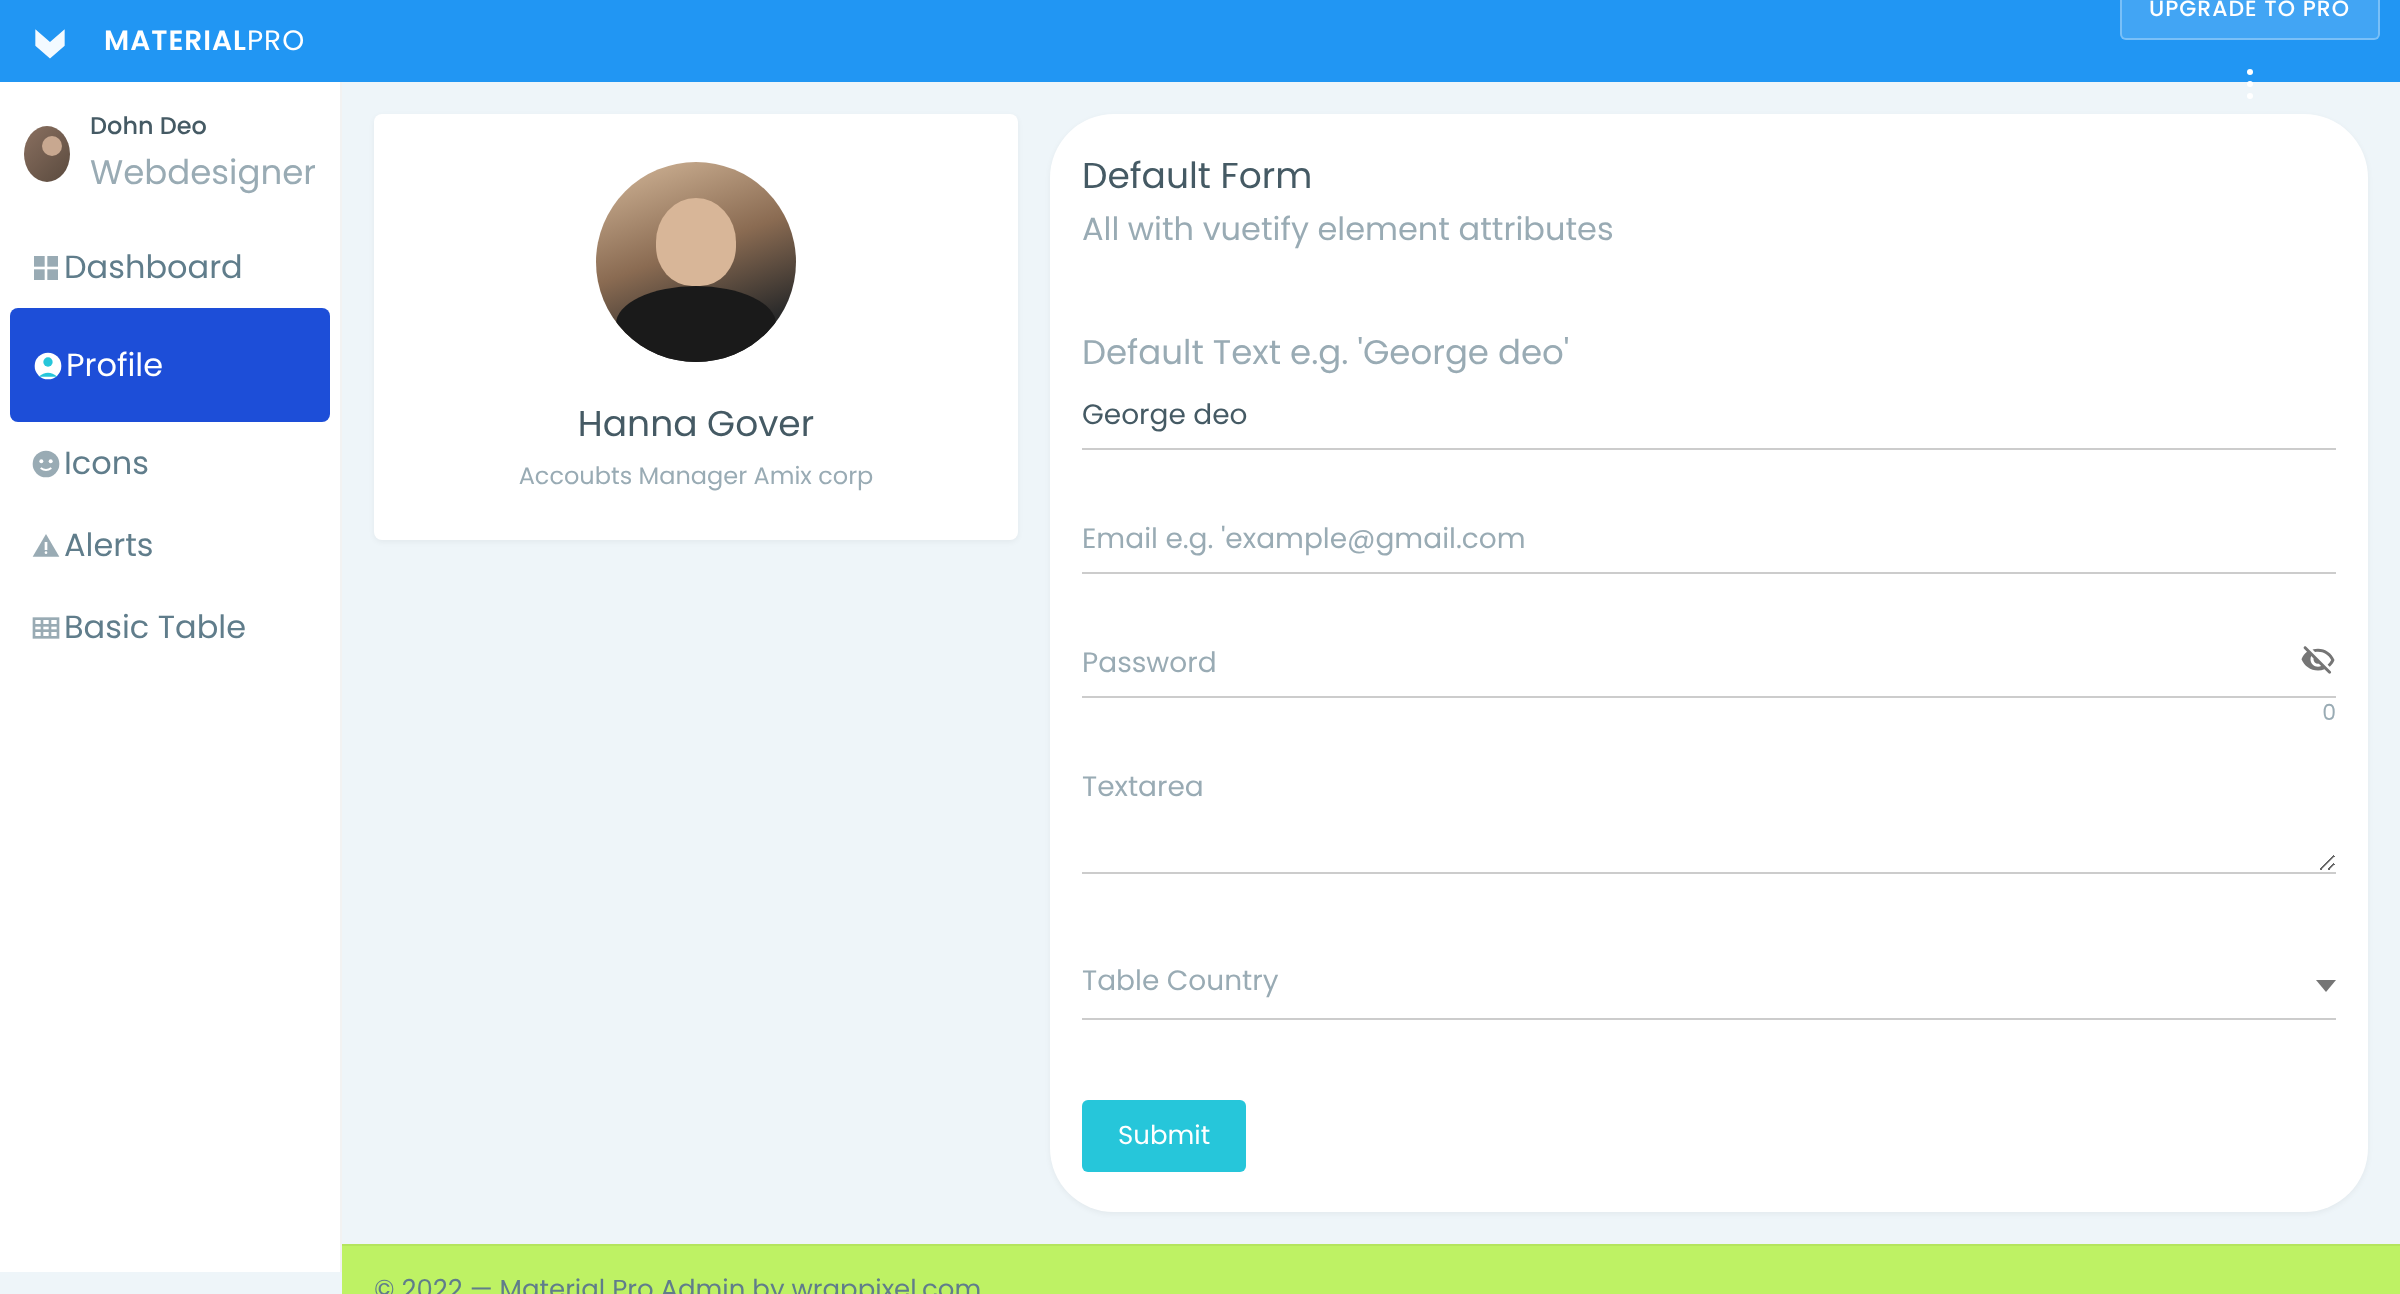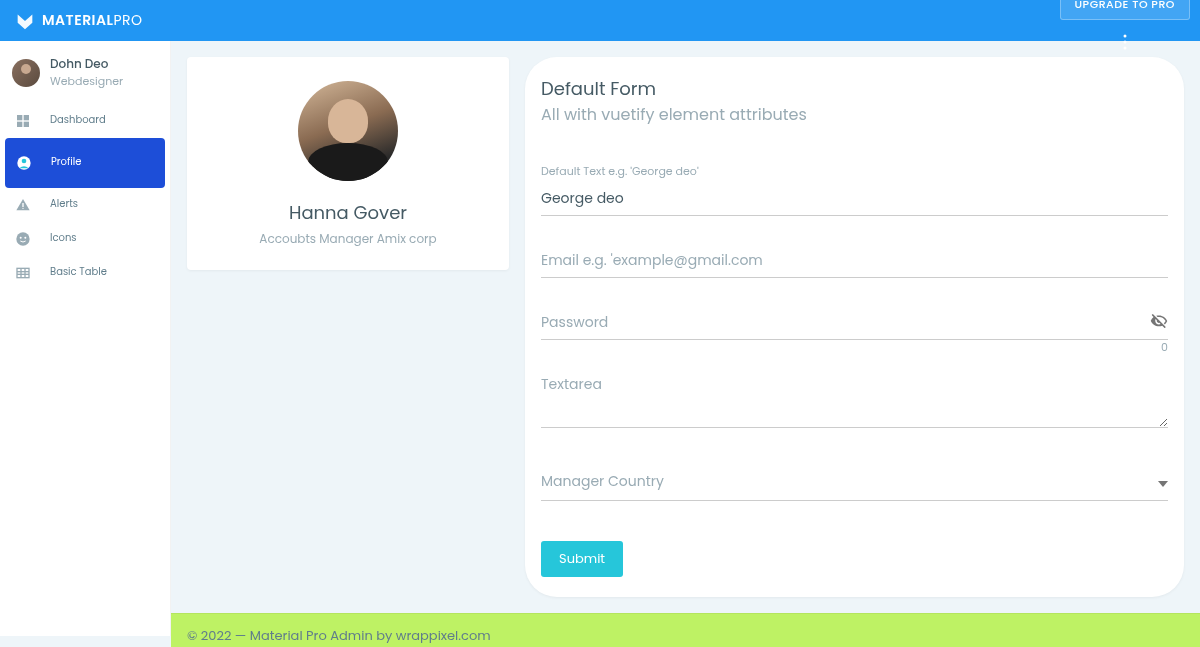--- a/index.html
+++ b/index.html
@@ -18,21 +18,21 @@
   height: 41px;
   background: #2196f3;
   display: flex;
   align-items: center;
   justify-content: space-between;
   padding: 0 10px 0 14px;
 }
 .logo-area {
   display: flex;
   align-items: center;
-  gap: 6px;
+  gap: 16px;
 }
 .logo-icon {
   width: 22px;
   height: 22px;
 }
 .logo-text {
   color: #fff;
   font-size: 14px;
   font-weight: 400;
   letter-spacing: 0.5px;
@@ -99,30 +99,30 @@
   height: 10px;
   border-radius: 50%;
   background: #c8a890;
 }
 .user-info .name {
   font-size: 12px;
   color: #455a64;
   font-weight: 500;
 }
 .user-info .role {
-  font-size: 11px;
+  font-size: 17px;
   color: #99abb4;
 }
 .nav-item {
   display: flex;
+  align-items: center;
   padding: 8px 14px;
-  gap: 18px;
   cursor: pointer;
   color: #607d8b;
-  font-size: 10px;
+  font-size: 16px;
 }
 .nav-item.active {
   background: #1d4ed8;
   color: #fff;
   border-radius: 4px;
   margin: 0 5px;
   padding: 16px 10px;
 }
 .nav-icon {
   width: 18px;
@@ -205,21 +205,21 @@
 .form-sub {
   font-size: 16px;
   color: #99abb4;
   margin-bottom: 12px;
 }
 .field {
   margin-bottom: 28px;
   position: relative;
 }
 .field-label-float {
-  font-size: 11px;
+  font-size: 17px;
   color: #99abb4;
   margin-bottom: 2px;
   display: block;
   margin-top: 36px;
 }
 .field-input {
   width: 100%;
   border: none;
   border-bottom: 1px solid rgba(0,0,0,0.2);
   padding: 6px 0;
@@ -348,38 +348,38 @@
             <circle cx="12" cy="9" r="3.5" fill="#26c6da"></circle>
             <path d="M5 20 Q12 14 19 20" fill="#26c6da"></path>
           </svg>
       </span>
       <span>Profile</span>
     </div>
 
     <div class="nav-item">
       <span class="nav-icon">
         <svg width="16" height="16" viewBox="0 0 24 24" fill="#99abb4">
-            <path d="M12 3 L22 20 L2 20 Z"></path>
-            <rect x="11" y="9" width="2" height="6" fill="#fff"></rect>
-            <circle cx="12" cy="17" r="1" fill="#fff"></circle>
-          </svg>
-      </span>
-      <span>Alerts</span>
-    </div>
-
-    <div class="nav-item">
-      <span class="nav-icon">
-        <svg width="16" height="16" viewBox="0 0 24 24" fill="#99abb4">
             <circle cx="12" cy="12" r="10"></circle>
             <circle cx="8.5" cy="10" r="1.5" fill="#fff"></circle>
             <circle cx="15.5" cy="10" r="1.5" fill="#fff"></circle>
             <path d="M8 15 Q12 18 16 15" stroke="#fff" stroke-width="1.5" fill="none"></path>
           </svg>
       </span>
       <span>Icons</span>
+    </div>
+
+    <div class="nav-item">
+      <span class="nav-icon">
+        <svg width="16" height="16" viewBox="0 0 24 24" fill="#99abb4">
+            <path d="M12 3 L22 20 L2 20 Z"></path>
+            <rect x="11" y="9" width="2" height="6" fill="#fff"></rect>
+            <circle cx="12" cy="17" r="1" fill="#fff"></circle>
+          </svg>
+      </span>
+      <span>Alerts</span>
     </div>
 
     <div class="nav-item">
       <span class="nav-icon">
         <svg width="16" height="16" viewBox="0 0 24 24" fill="none" stroke="#99abb4" stroke-width="2">
             <rect x="3" y="5" width="18" height="14"></rect>
             <line x1="3" y1="10" x2="21" y2="10"></line>
             <line x1="3" y1="14" x2="21" y2="14"></line>
             <line x1="9" y1="5" x2="9" y2="19"></line>
             <line x1="15" y1="5" x2="15" y2="19"></line>
@@ -418,21 +418,21 @@
               </svg>
           </span>
           <span class="counter">0</span>
         </div>
 
         <div class="field">
           <textarea class="field-textarea" placeholder="Textarea" style=""></textarea>
         </div>
 
         <div class="select-row">
-          <span class="select-label">Manager Country</span>
+          <span class="select-label">Table Country</span>
           <span>
             <svg width="10" height="6" viewBox="0 0 10 6" fill="#757575">
                 <path d="M0 0 L5 6 L10 0 Z"></path>
               </svg>
           </span>
         </div>
 
         <button class="submit-btn">Submit</button>
       </div>
     </div>

